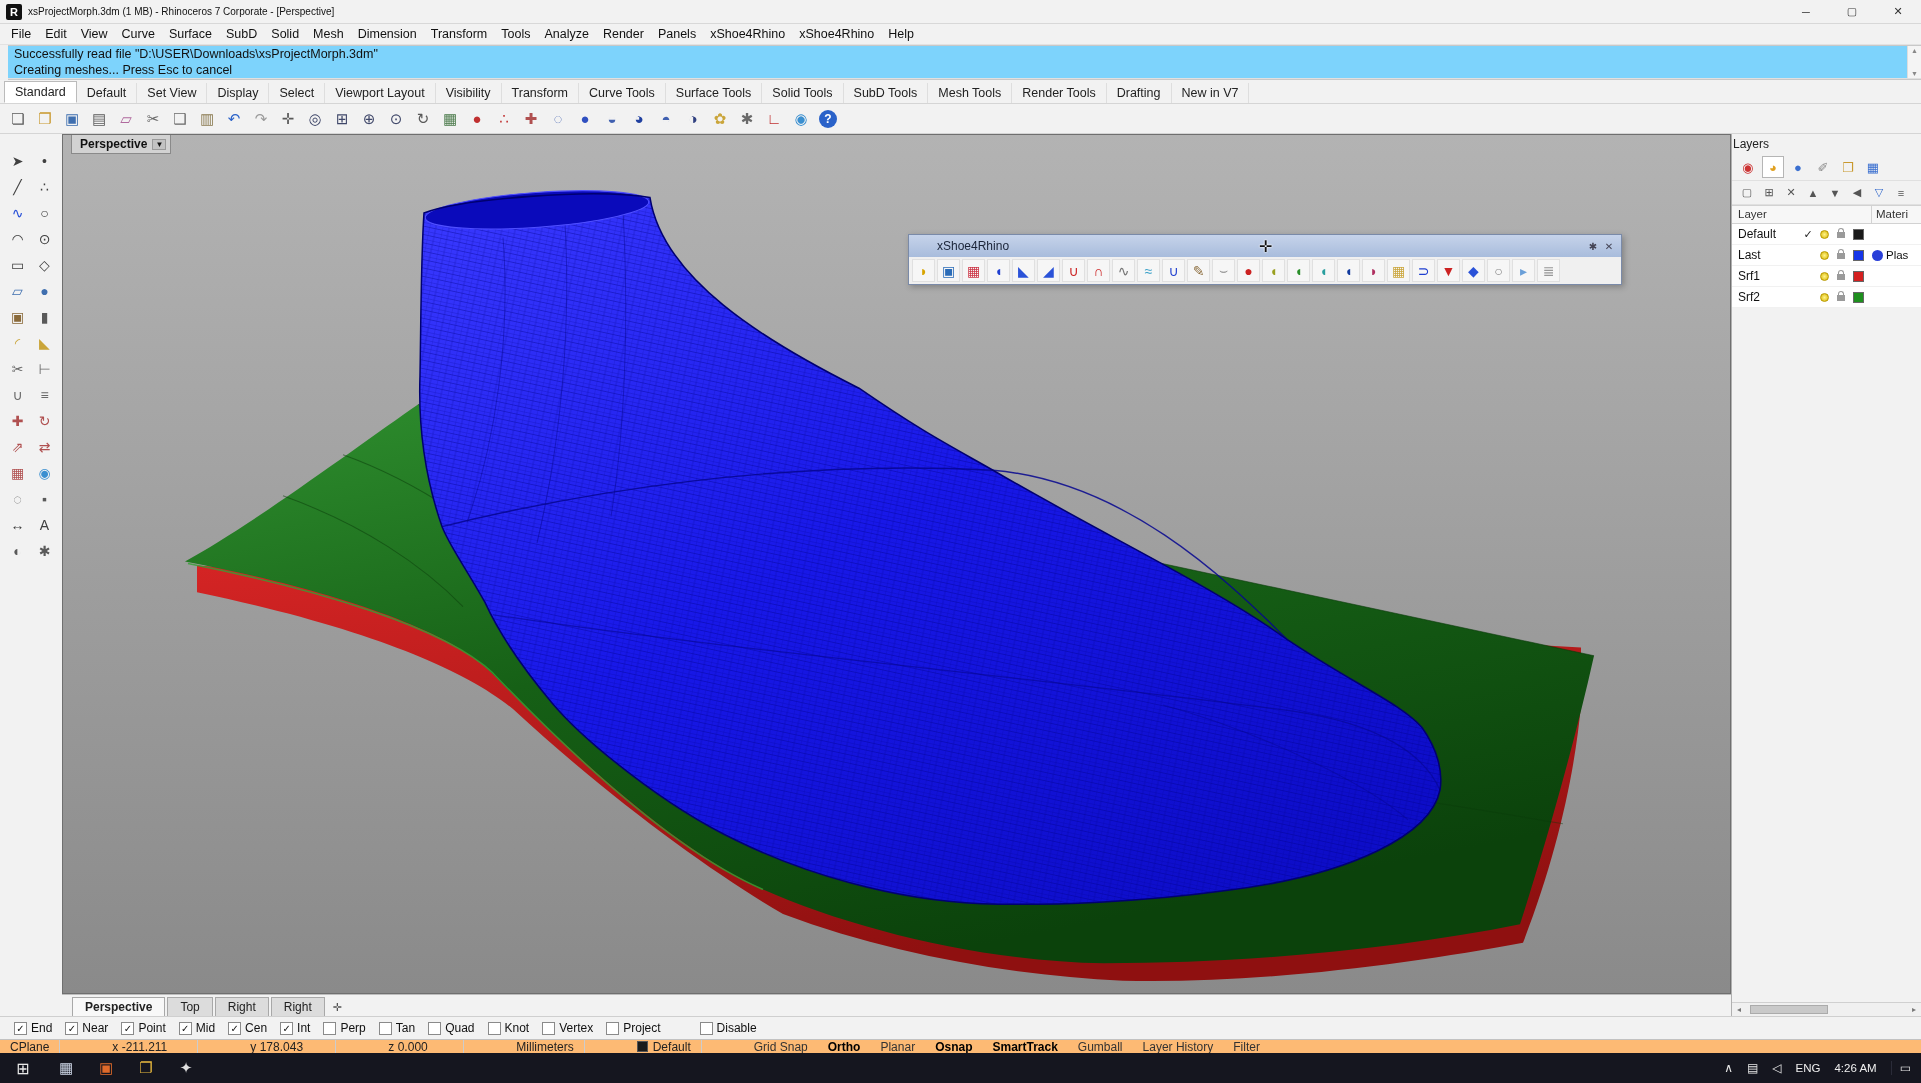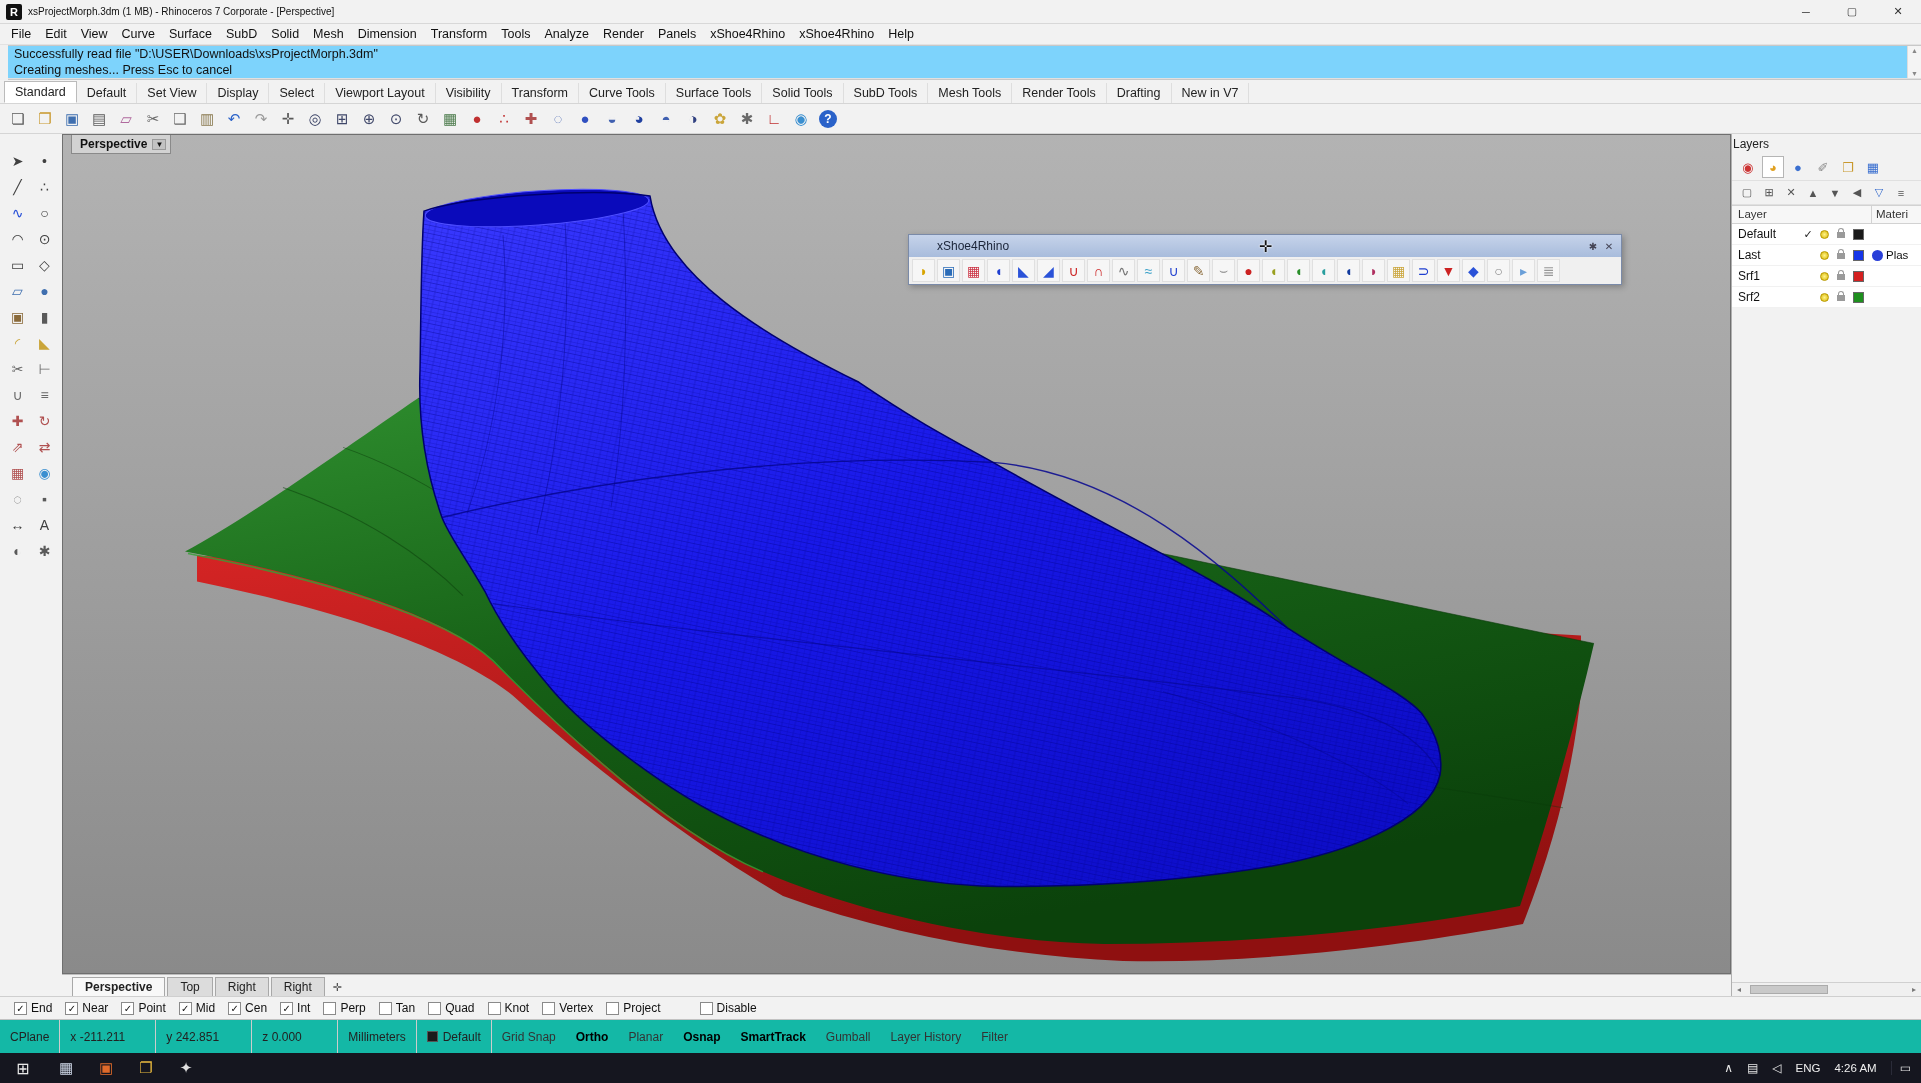--- a/index.html
+++ b/index.html
@@ -93,21 +93,21 @@
 
   
   .osnap-bar { height:23px; background:#f2f2f2; border-top:1px solid #cfcfcf; display:flex; align-items:center; gap:13px; padding-left:14px; }
   .osnap-item { display:flex; align-items:center; gap:4px; }
   .osnap-item:last-child { margin-left:26px; }
   .checkbox { width:13px; height:13px; background:#fff; border:1px solid #8a8a8a; font-size:10px; line-height:11px; text-align:center; color:#111; }
   .checkbox.checked::before { content:"✓"; }
   .osnap-label { font-size:12px; }
 
   
-  .status-bar { height:34px; background:#14b8a6; border-top:1px solid #c2c2c2; display:flex; align-items:stretch; white-space:nowrap; overflow:hidden; }
+  .status-bar { height:14px; background:#fdba74; border-top:1px solid #c2c2c2; display:flex; align-items:stretch; white-space:nowrap; overflow:hidden;gap:42px; }
   .sb-cell { padding:0 10px; display:flex; align-items:center; border-right:1px solid #cccccc; font-size:12px; color:#222; }
   .sb-cell.w-x { min-width:96px; } .sb-cell.w-y { min-width:96px; } .sb-cell.w-z { min-width:86px; }
   .sb-swatch { width:11px; height:11px; border:1px solid #555; margin-right:5px; }
   .sb-toggle { padding:0 10px; display:flex; align-items:center; font-size:12px; color:#333; }
   .sb-toggle.active { font-weight:bold; color:#000; }
   .sb-memory { padding:0 12px; display:flex; align-items:center; flex:1; font-size:12px; color:#222; }
 
   
   .taskbar { height:30px; background:#15161f; display:flex; align-items:center; color:#eee; }
   .tk-start { width:46px; height:100%; display:flex; align-items:center; justify-content:center; font-size:16px; color:#e8e8e8; }
@@ -518,21 +518,21 @@
 
       <span class="osnap-item">
         <span class="checkbox"></span>
         <span class="osnap-label">Disable</span>
       </span>
     </div>
 
   <div class="status-bar">
     <span class="sb-cell">CPlane</span>
     <span class="sb-cell w-x">x -211.211</span>
-    <span class="sb-cell w-y">y 242.851</span>
+    <span class="sb-cell w-y">y 178.043</span>
     <span class="sb-cell w-z">z 0.000</span>
     <span class="sb-cell">Millimeters</span>
     <span class="sb-cell">
       <span class="sb-swatch" style="background-color: rgb(26, 26, 26);"></span>
       <span>Default</span>
     </span>
     <span style="display:flex">
 
     <span class="sb-toggle">Grid Snap</span>
         <span class="sb-toggle active">Ortho</span>

